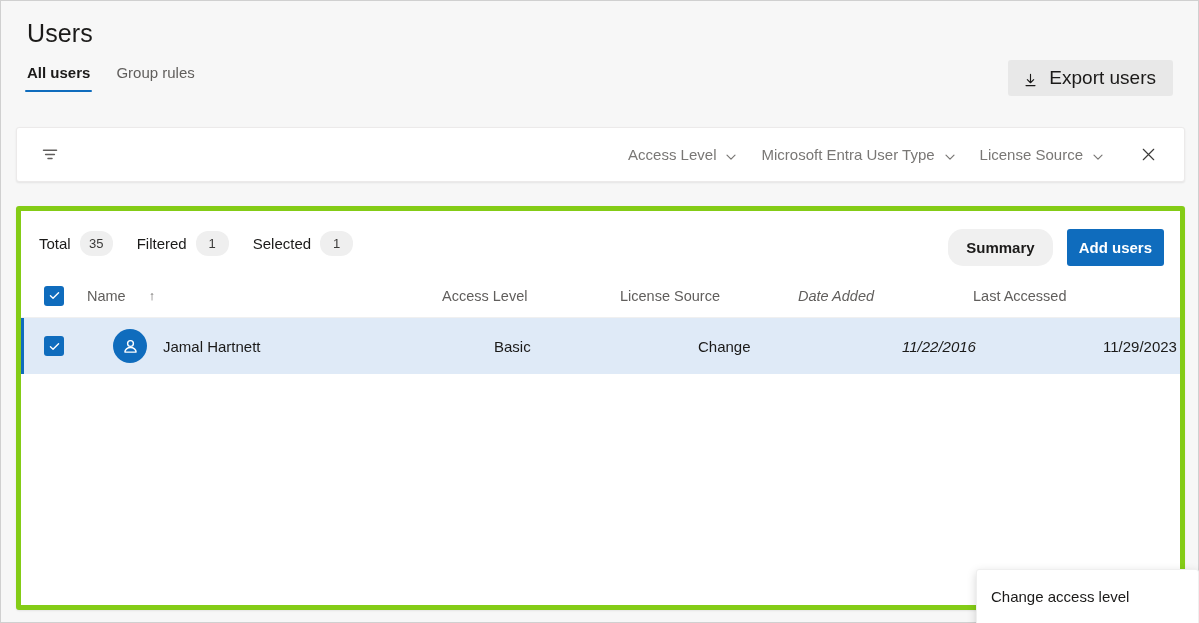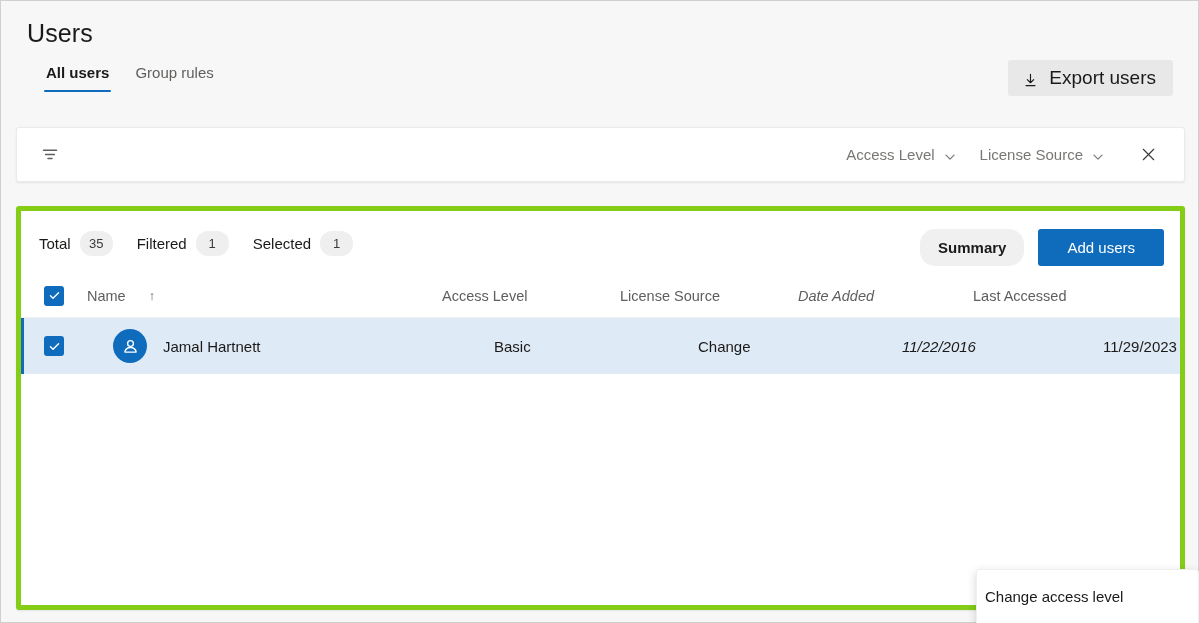--- a/index.html
+++ b/index.html
@@ -34,21 +34,20 @@
     color: #1b1a19;
     letter-spacing: 0.1px;
   }
   .tabstrip {
     position: absolute;
     left: 24px;
     top: 63px;
     display: flex;
     align-items: flex-start;
     gap: 22px;
-    margin-left: 19px;
   }
   .tab {
     position: relative;
     font-size: 15px;
     padding: 0 2px 11px 2px;
     color: #605e5c;
     cursor: pointer;
     white-space: nowrap;
   }
   .tab.active {
@@ -211,28 +210,28 @@
     border: none;
     border-radius: 15px;
     font-size: 15px;
     color: #1b1a19;
     font-family: "Liberation Sans", sans-serif;
     font-weight: 600;
     cursor: pointer;
   }
   .btn-add {
     height: 37px;
-    padding: 0 29px;
+    padding: 0 12px;
     background: #0f6cbd;
     border: none;
     border-radius: 3px;
     font-size: 15px;
     color: #ffffff;
     font-family: "Liberation Sans", sans-serif;
-    font-weight: 400;
+    font-weight: 700;
     cursor: pointer;
   }
 
   
   .tbl {
     position: absolute;
     left: 0;
     top: 63px;
     width: 100%;
   }
@@ -334,21 +333,21 @@
     border-radius: 3px;
     box-shadow: 0 3px 10px rgba(0,0,0,0.17);
     padding: 10px 0 12px 0;
     z-index: 20;
   }
   .ctx-item {
     position: relative;
     height: 32px;
     display: flex;
     align-items: center;
-    padding: 0 8px;
+    padding: 0 14px;
     font-size: 15px;
     color: #1b1a19;
     cursor: pointer;
     white-space: nowrap;
     text-align: right;
   }
   .ctx-item.spaced { margin-top: 6px; }
 </style>
 </head>
 <body>
@@ -381,20 +380,28 @@
     <div class="filter-dropdowns">
       <div class="filter-dd">
         <span>Access Level</span>
         <span class="chev">
           <svg viewBox="0 0 12 12" width="12" height="12">
             <path d="M2 4.2 L6 8.2 L10 4.2" fill="none" stroke="#797775" stroke-width="1.2" stroke-linecap="round" stroke-linejoin="round"></path>
           </svg>
         </span>
       </div>
 
+      <div class="filter-dd">
+        <span>Microsoft Entra User Type</span>
+        <span class="chev">
+          <svg viewBox="0 0 12 12" width="12" height="12">
+            <path d="M2 4.2 L6 8.2 L10 4.2" fill="none" stroke="#797775" stroke-width="1.2" stroke-linecap="round" stroke-linejoin="round"></path>
+          </svg>
+        </span>
+      </div>
 
       <div class="filter-dd">
         <span>License Source</span>
         <span class="chev">
           <svg viewBox="0 0 12 12" width="12" height="12">
             <path d="M2 4.2 L6 8.2 L10 4.2" fill="none" stroke="#797775" stroke-width="1.2" stroke-linecap="round" stroke-linejoin="round"></path>
           </svg>
         </span>
       </div>
 

